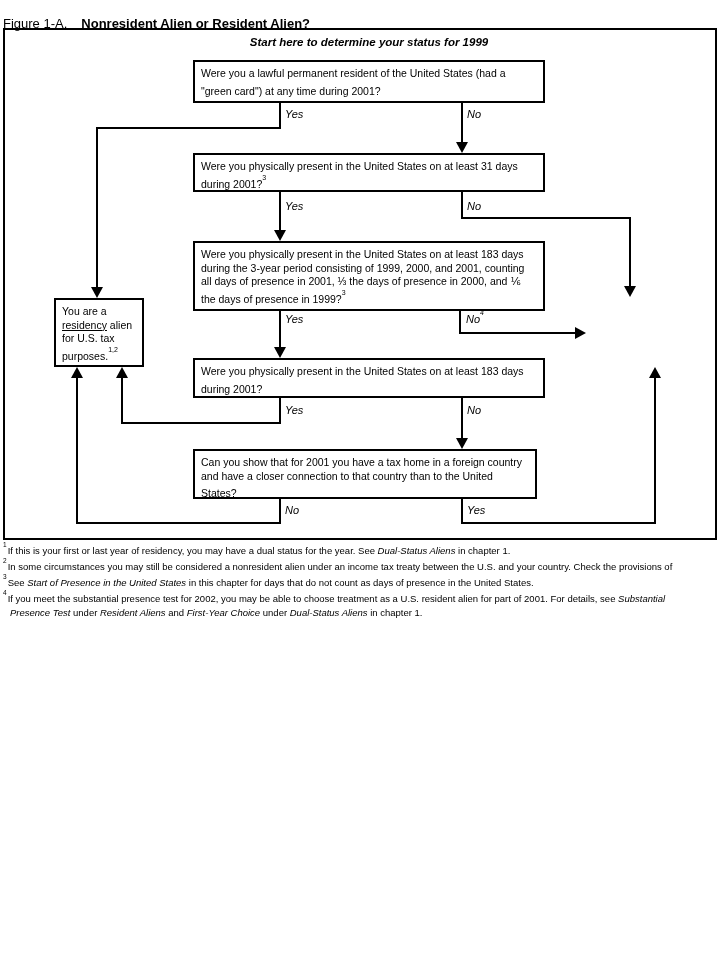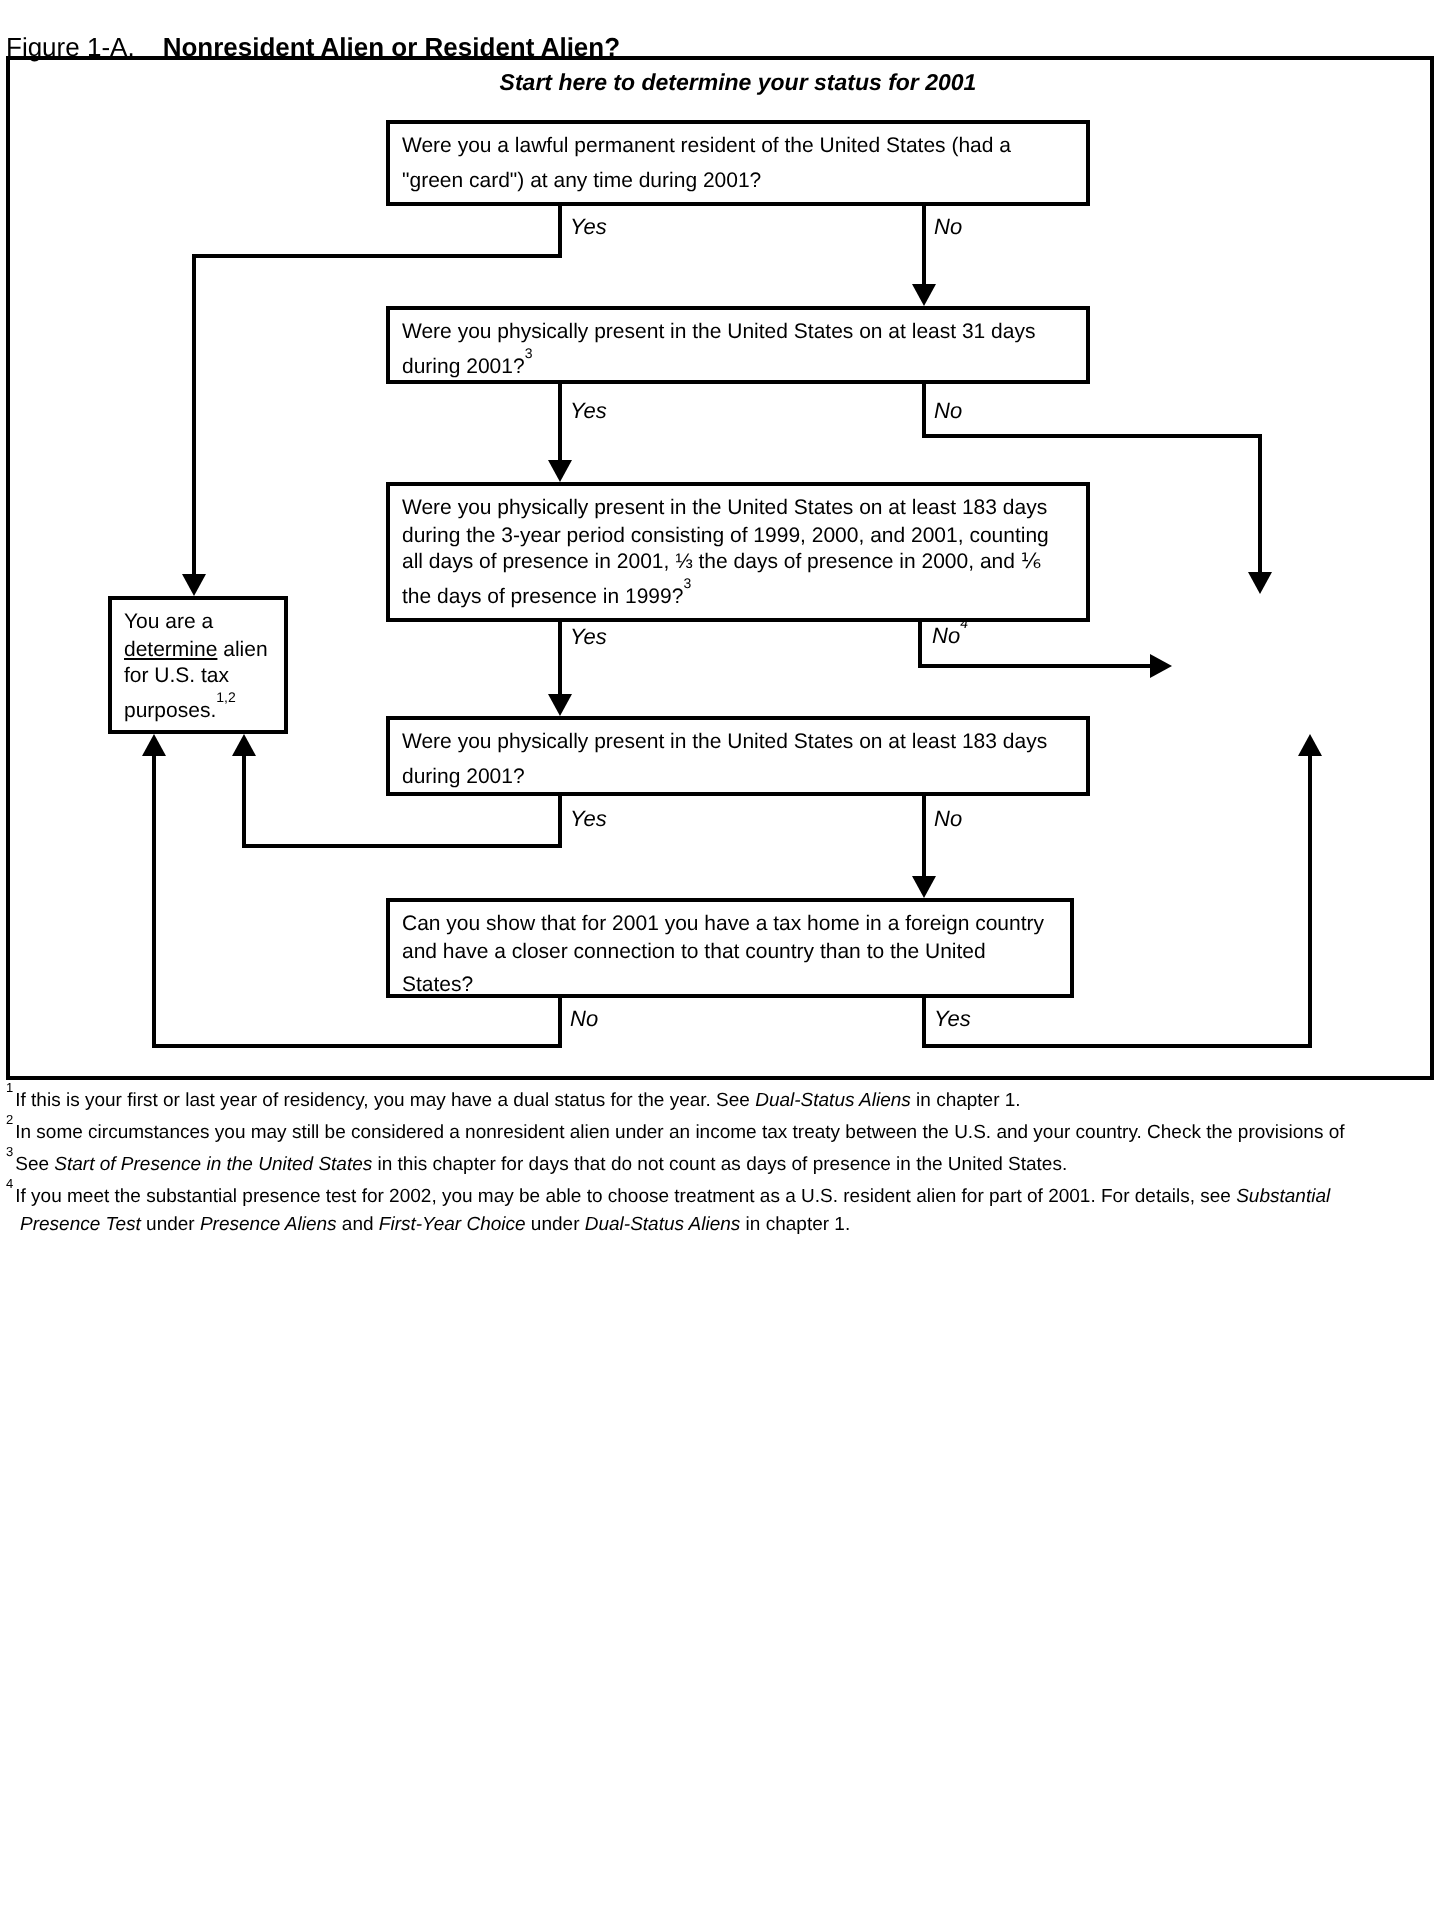--- a/index.html
+++ b/index.html
@@ -47,21 +47,21 @@
 <body>
 
 <div class="page">
 
   <div class="fig-header">
     <span class="fig-label">Figure 1-A.</span><span class="fig-name">Nonresident Alien or Resident Alien?</span>
   </div>
 
   <div class="frame"></div>
 
-  <div class="start-note">Start here to determine your status for 2001</div>
+  <div class="start-note">Start here to determine your status for 1999</div>
 
   <div class="qbox" style="left:193px; top:60px; width:352px; height:43px;">
     <span>Were you a lawful permanent resident of the United States (had a "green card") at any time during 2001?</span><sup class="fref"></sup>
   </div>
 
   <div class="qbox" style="left:193px; top:153px; width:352px; height:39px;">
     <span>Were you physically present in the United States on at least 31 days during 2001?</span><sup class="fref">3</sup>
   </div>
 
   <div class="qbox" style="left:193px; top:241px; width:352px; height:70px;">
@@ -70,21 +70,21 @@
 
   <div class="qbox" style="left:193px; top:358px; width:352px; height:40px;">
     <span>Were you physically present in the United States on at least 183 days during 2001?</span><sup class="fref"></sup>
   </div>
 
   <div class="qbox" style="left:193px; top:449px; width:344px; height:50px;">
     <span>Can you show that for 2001 you have a tax home in a foreign country and have a closer connection to that country than to the United States?</span><sup class="fref"></sup>
   </div>
 
   <div class="rbox" style="left:54px; top:298px; width:90px; height:69px;">
-    <span>You are a </span><span class="u">determine</span><span> alien for U.S. tax purposes.</span><sup class="fref">1,2</sup>
+    <span>You are a </span><span class="u">residency</span><span> alien for U.S. tax purposes.</span><sup class="fref">1,2</sup>
   </div>
 
 
   <div class="blabel" style="left:285px; top:108px;">Yes</div>
   <div class="blabel" style="left:467px; top:108px;">No</div>
   <div class="blabel" style="left:285px; top:200px;">Yes</div>
   <div class="blabel" style="left:467px; top:200px;">No</div>
   <div class="blabel" style="left:285px; top:313px;">Yes</div>
   <div class="blabel" style="left:466px; top:312px;"><span>No</span><sup class="fref">4</sup></div>
   <div class="blabel" style="left:285px; top:404px;">Yes</div>
@@ -138,17 +138,17 @@
       <div class="fn-line first"><sup>1</sup><span>If this is your first or last year of residency, you may have a dual status for the year. See </span><span class="it">Dual-Status Aliens</span><span> in chapter 1.</span></div>
     </div>
     <div class="fn">
       <div class="fn-line first"><sup>2</sup><span>In some circumstances you may still be considered a nonresident alien under an income tax treaty between the U.S. and your country. Check the provisions of</span></div>
     </div>
     <div class="fn">
       <div class="fn-line first"><sup>3</sup><span>See </span><span class="it">Start of Presence in the United States</span><span> in this chapter for days that do not count as days of presence in the United States.</span></div>
     </div>
     <div class="fn">
       <div class="fn-line first"><sup>4</sup><span>If you meet the substantial presence test for 2002, you may be able to choose treatment as a U.S. resident alien for part of 2001. For details, see </span><span class="it">Substantial</span></div>
-      <div class="fn-line"><span class="it">Presence Test</span><span> under </span><span class="it">Presence Aliens</span><span> and </span><span class="it">First-Year Choice</span><span> under </span><span class="it">Dual-Status Aliens</span><span> in chapter 1.</span></div>
+      <div class="fn-line"><span class="it">Presence Test</span><span> under </span><span class="it">Resident Aliens</span><span> and </span><span class="it">First-Year Choice</span><span> under </span><span class="it">Dual-Status Aliens</span><span> in chapter 1.</span></div>
     </div>
   </div>
 
 </div>
 
 </body></html>

